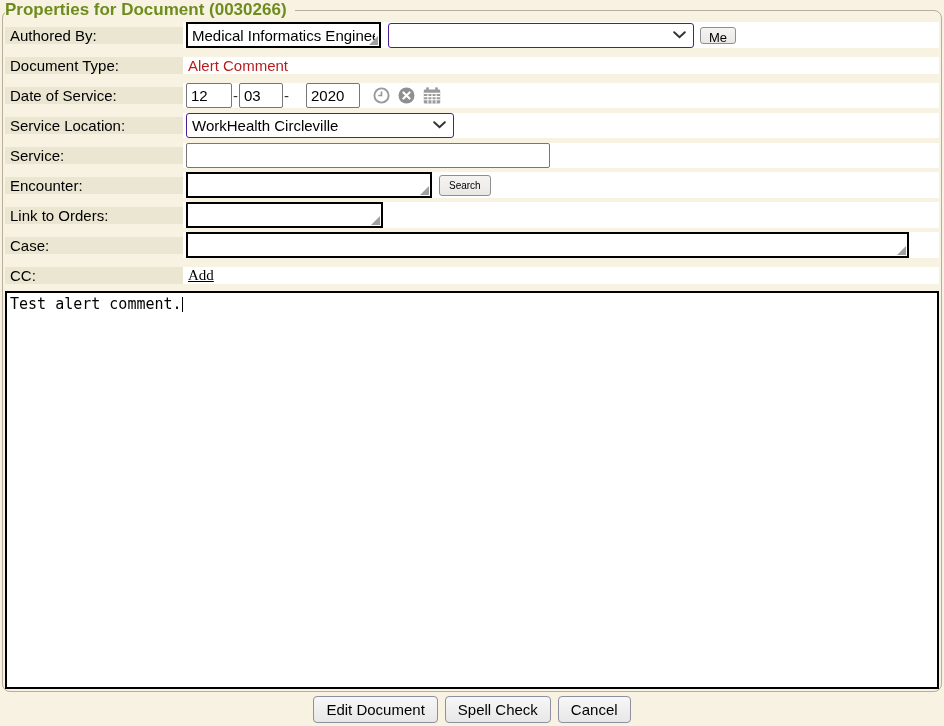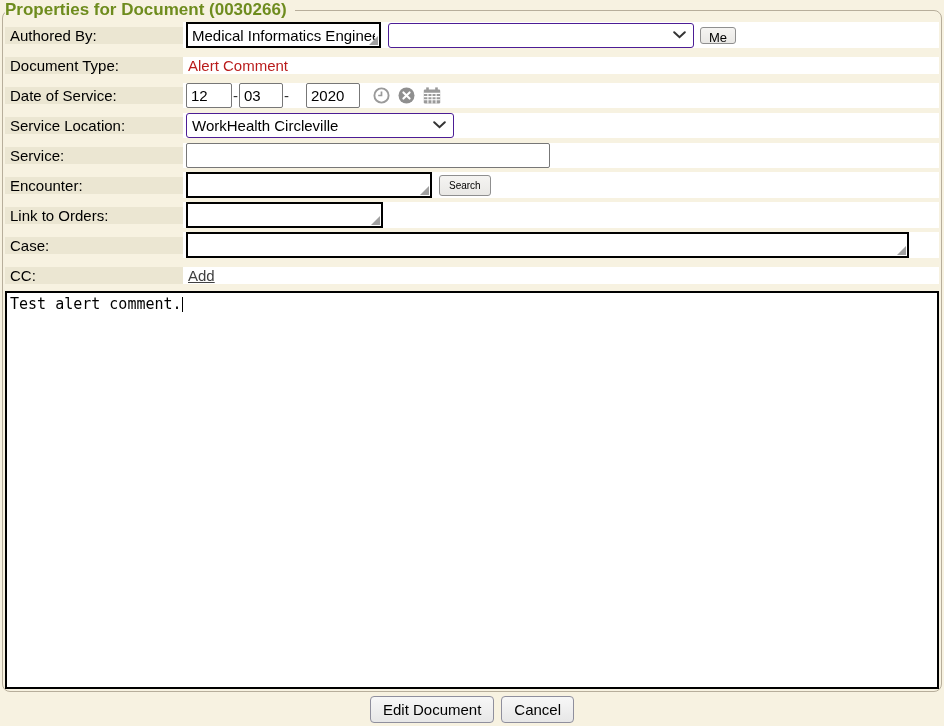--- a/index.html
+++ b/index.html
@@ -51,21 +51,21 @@
   .btn {
     font-family: "Liberation Sans", sans-serif; color: #000;
     background: linear-gradient(#f5f4f2, #e9e8e5);
     border: 1px solid #8f8f8f; border-radius: 3px;
   }
   .me-btn { font-size: 13px; padding: 2px 8px; margin-left: 6px; height: 17px; }
   .search-btn { font-size: 10px; padding: 2px 9px; margin-left: 7px; height: 21px; }
   .date-sep { margin: 0 1px; color: #333; }
   .date-icons { display: flex; align-items: center; gap: 8px; margin-left: 13px; }
   .icon-btn { display: inline-flex; line-height: 0; cursor: pointer; background: none; border: none; padding: 0; }
-  .add-link { color: #404040; text-decoration: underline; }
+  .add-link { color: #000000; text-decoration: underline; font-family: Liberation Serif, serif; }
   .body-wrap { position: relative; margin-top: 1px; }
   textarea.doc-body {
     display: block; width: 100%; height: 398px;
     border: 2px solid #000; border-radius: 0; background: #fff;
     font-family: "DejaVu Sans Mono", monospace; font-size: 15px;
     padding: 2px 3px; resize: none; color: #000;
   }
   .caret { position: absolute; left: 177px; top: 6px; width: 1px; height: 15px; background: #000; }
   .footer-bar { display: flex; justify-content: center; gap: 7px; margin-top: 4px; }
   .footer-bar button {
@@ -200,14 +200,15 @@
   </div>
 
   <div class="body-wrap">
     <textarea class="doc-body" spellcheck="false" style="">Test alert comment.</textarea>
     <div class="caret"></div>
   </div>
 </fieldset>
 
 <div class="footer-bar">
   <button>Edit Document</button>
+  <button>Spell Check</button>
   <button>Cancel</button>
 </div>
 
 </body></html>

